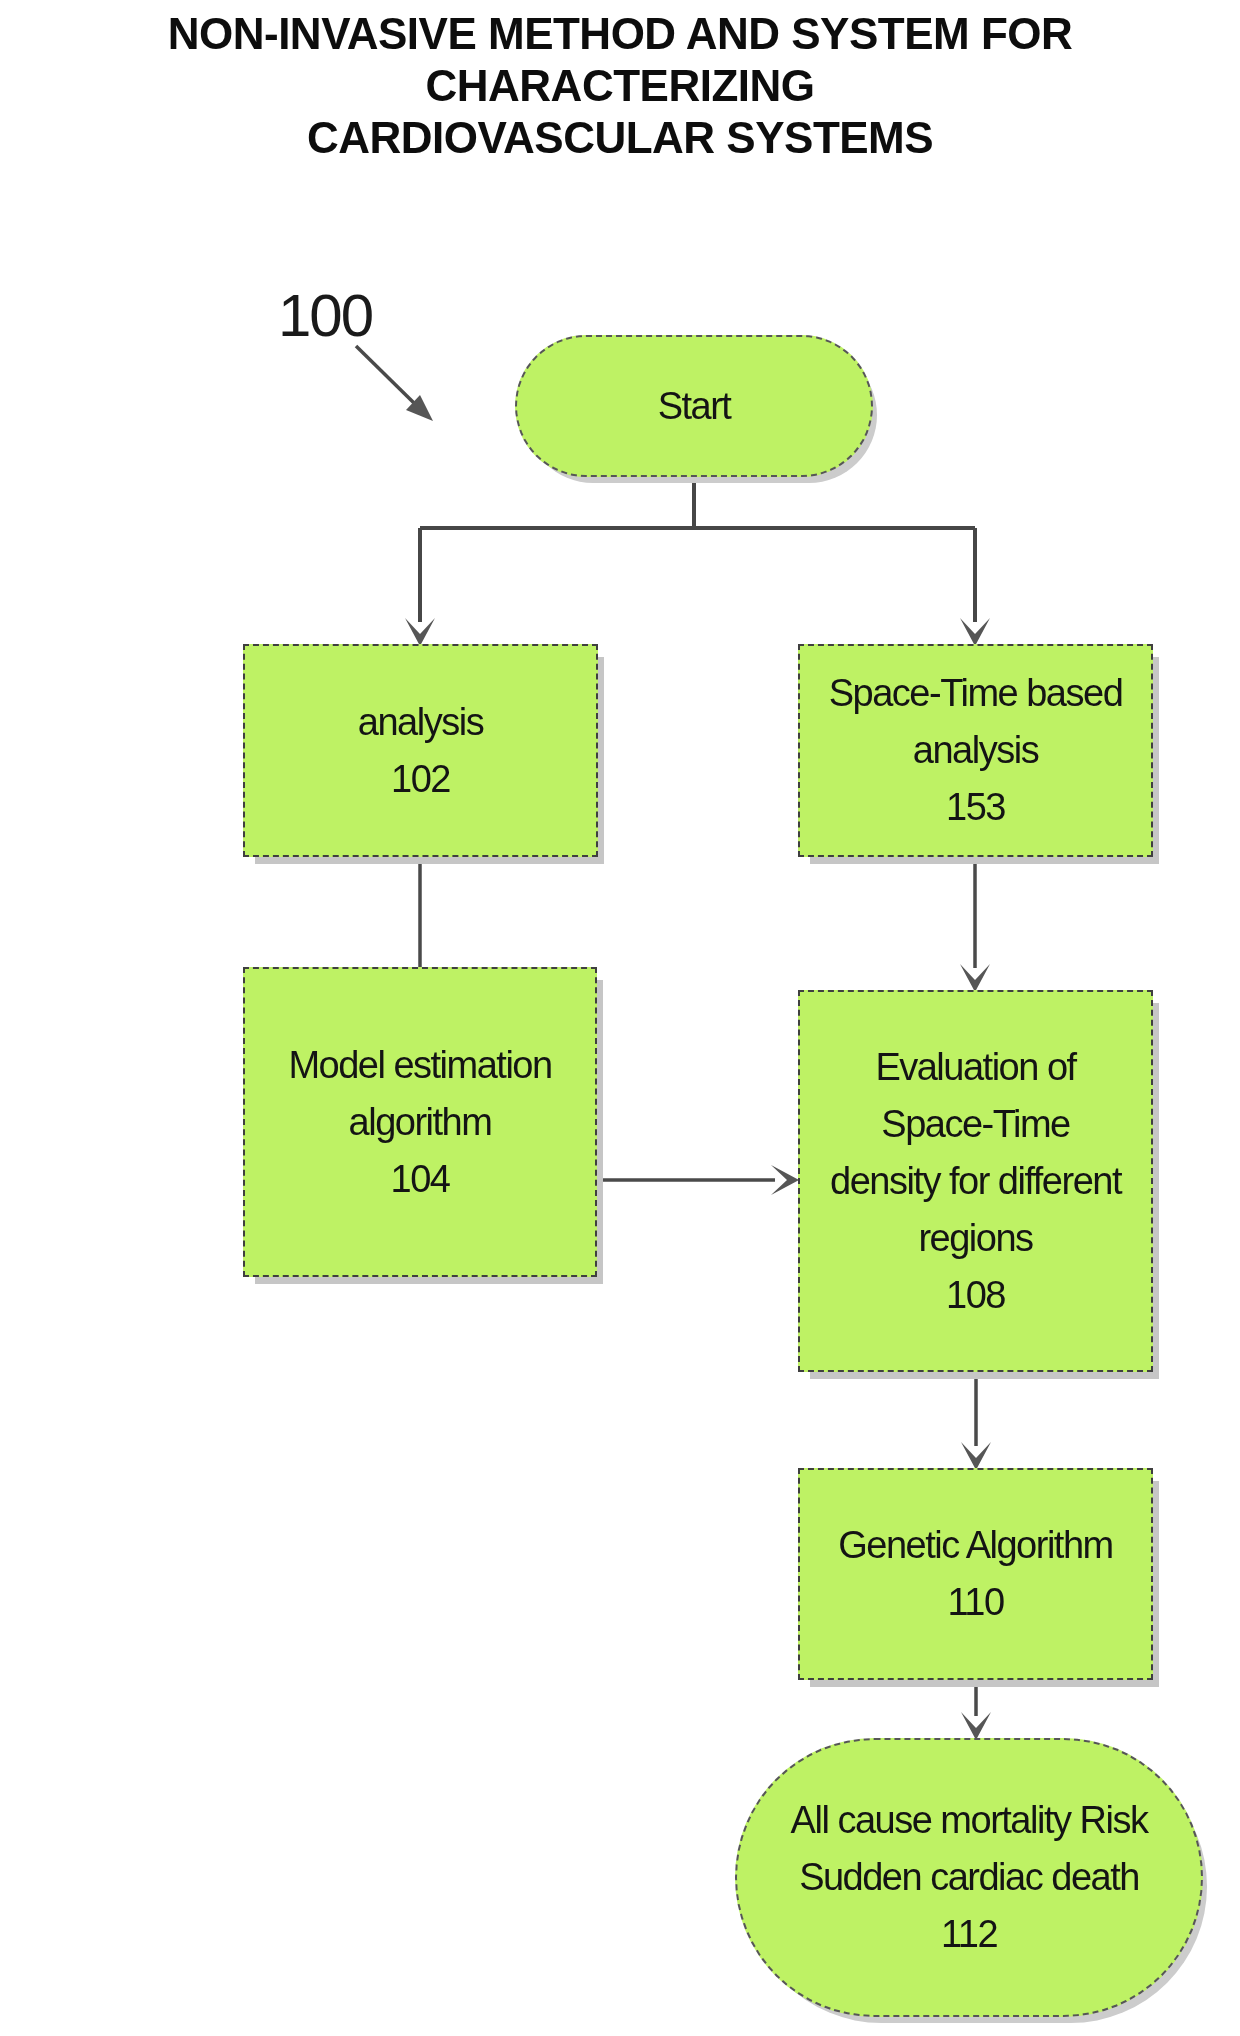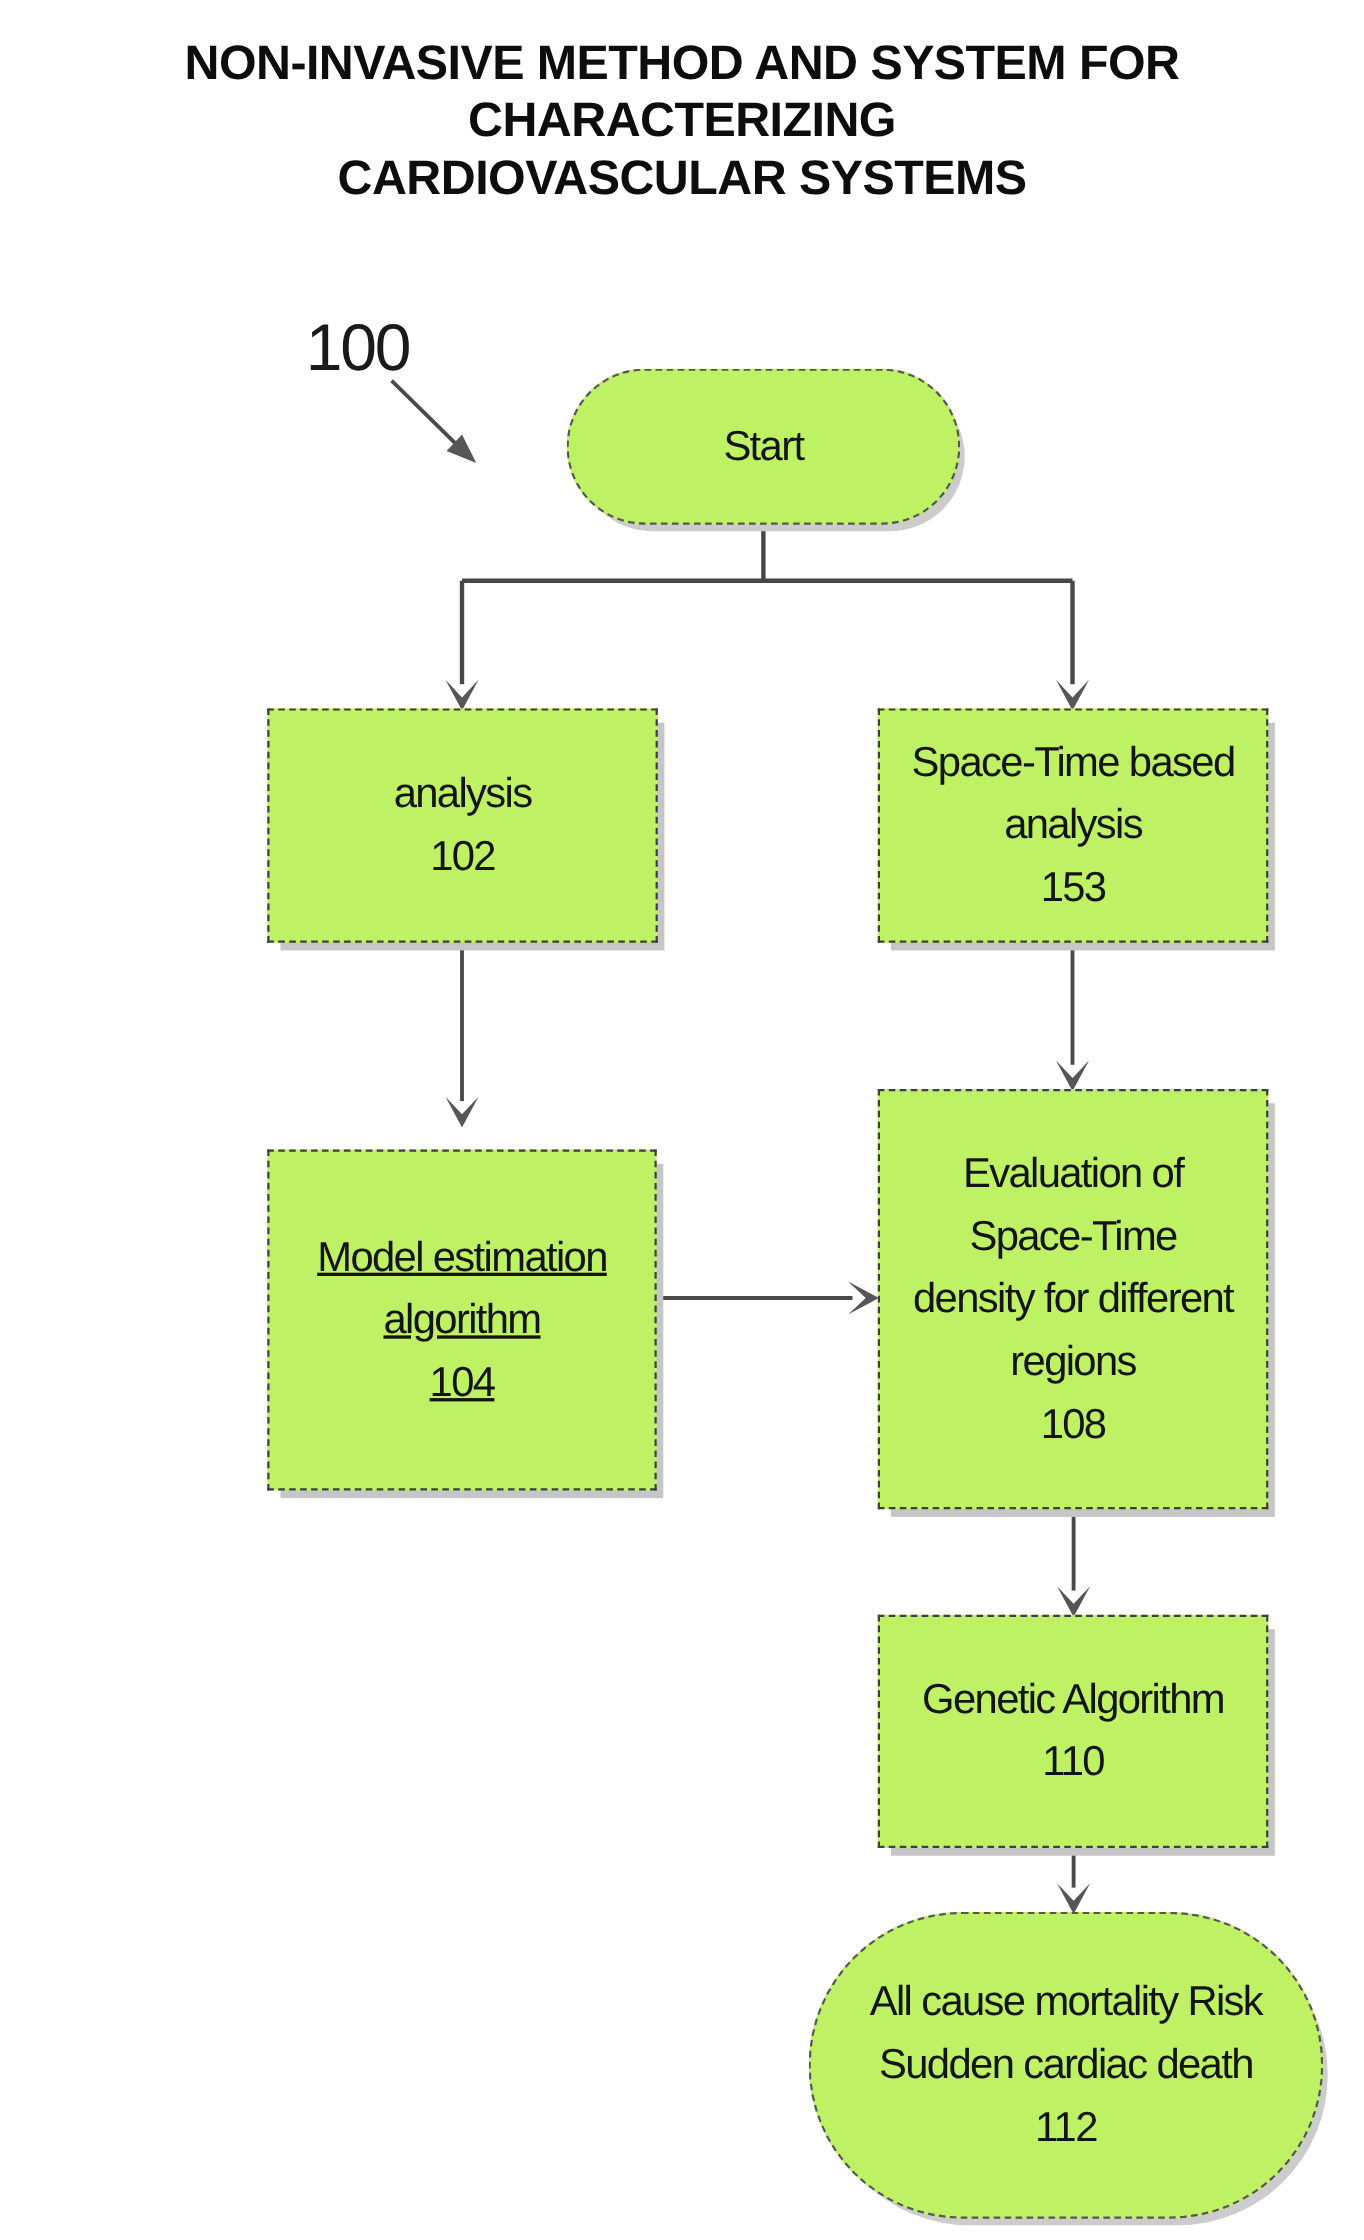--- a/index.html
+++ b/index.html
@@ -1,21 +1,21 @@
 <!DOCTYPE html>
 <html><head>
 <meta charset="utf-8">
 <style>
   html,body{margin:0;padding:0;background:#ffffff;}
   body{width:1240px;height:2036px;position:relative;overflow:hidden;
        font-family:"Liberation Sans","DejaVu Sans",sans-serif;color:#161616;}
   .stage{position:absolute;inset:0;width:1240px;height:2036px;}
 
   .title{position:absolute;top:8px;left:0;width:1240px;text-align:center;
-         font-weight:bold;font-size:44px;line-height:52px;letter-spacing:-0.5px;color:#0d0d0d;margin-top:24px;}
+         font-weight:bold;font-size:44px;line-height:52px;letter-spacing:-0.5px;color:#0d0d0d;}
 
   .fig-label{position:absolute;left:278px;top:281px;font-size:60px;letter-spacing:-2px;color:#1a1a1a;}
 
   .connector-layer{position:absolute;left:0;top:0;z-index:1;}
   .connector-layer path.line{stroke:#4a4a4a;stroke-width:3.5;fill:none;}
   .connector-layer path.thick{stroke:#474747;stroke-width:4;fill:none;}
   .connector-layer path.head{fill:#565656;stroke:none;}
 
   .node{position:absolute;z-index:2;display:flex;align-items:center;justify-content:center;
         text-align:center;background:#bef264;box-sizing:border-box;
@@ -89,21 +89,21 @@
   </div>
 
   <div class="node rect" style="left:798px;top:644px;width:355px;height:213px;">
     <div class="node-text">
       <div>Space-Time based</div>
       <div>analysis</div>
       <div>153</div>
     </div>
   </div>
 
-  <div class="node rect" style="left:243px;top:1045px;width:354px;height:310px;text-decoration:underline;">
+  <div class="node rect" style="left:243px;top:967px;width:354px;height:310px;">
     <div class="node-text">
       <div>Model estimation</div>
       <div>algorithm</div>
       <div>104</div>
     </div>
   </div>
 
   <div class="node rect" style="left:798px;top:990px;width:355px;height:382px;">
     <div class="node-text">
       <div>Evaluation of</div>

